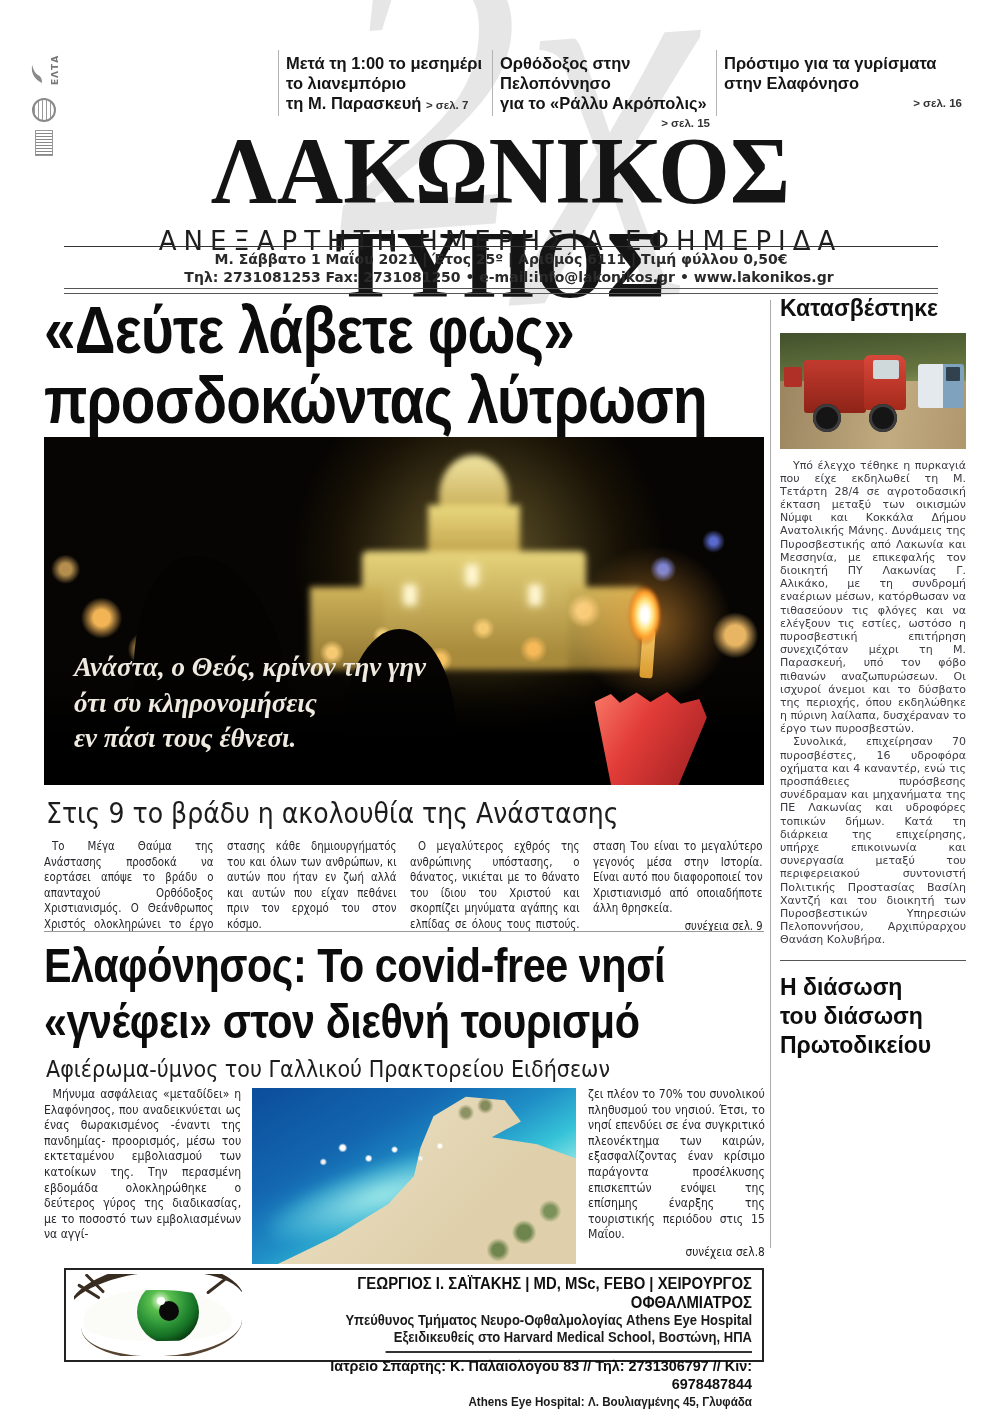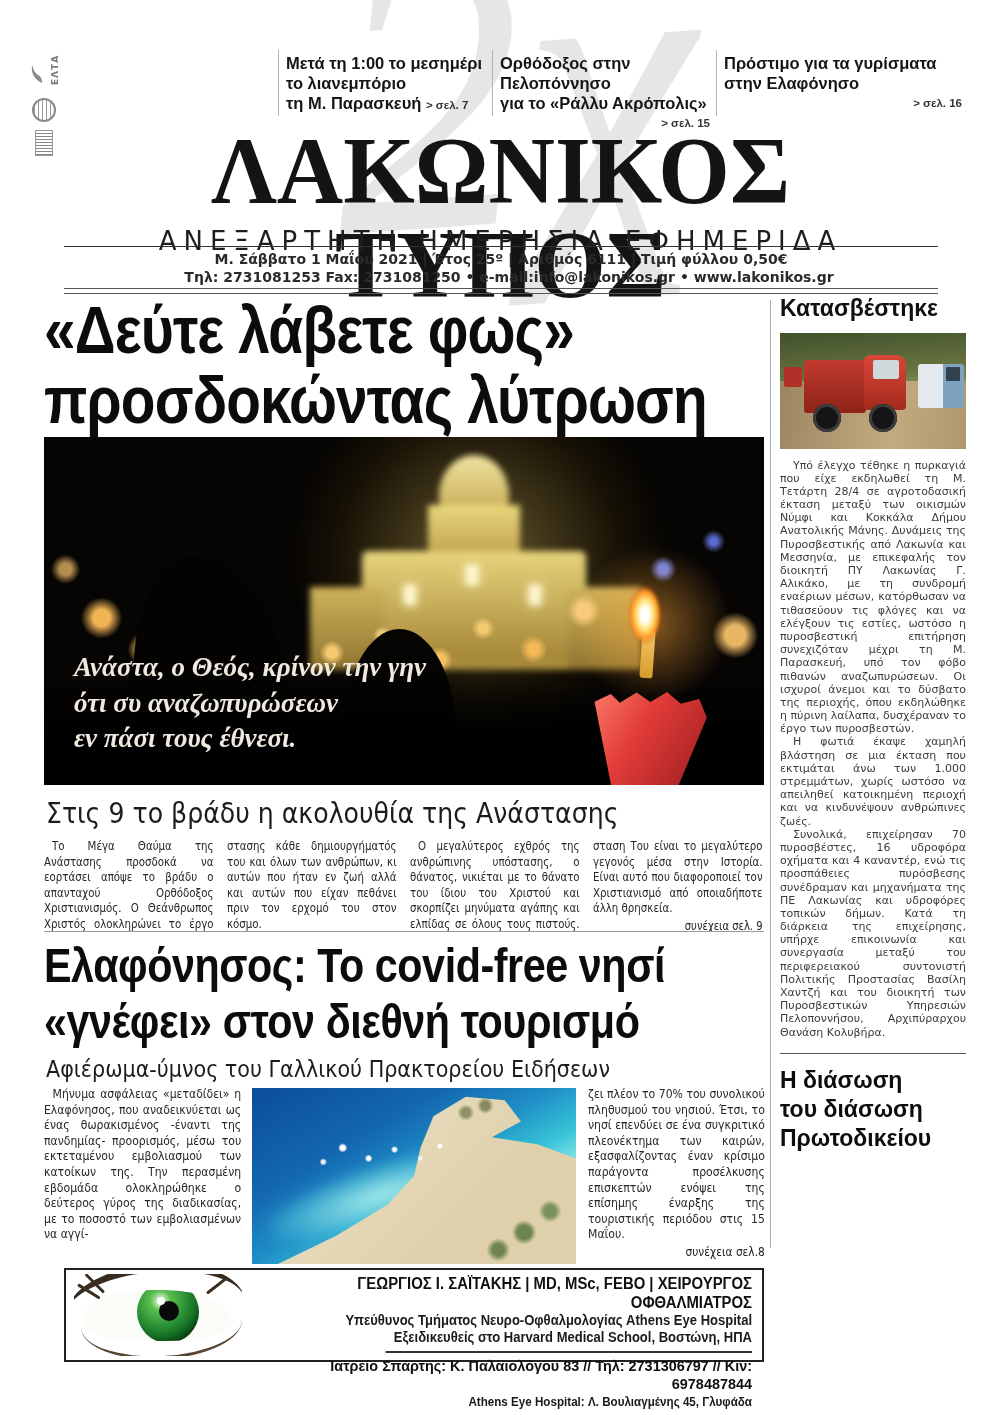--- a/index.html
+++ b/index.html
@@ -250,21 +250,21 @@
     <div class="ph-sil2"></div>
     <div class="ph-silband"></div>
     <div class="cdl">
       <div class="cdl-glow"></div>
       <div class="cdl-cone"></div>
       <div class="cdl-stick"></div>
       <div class="cdl-flame"></div>
     </div>
     <div class="p1-caption">
       <div>Ανάστα, ο Θεός, κρίνον την γην</div>
-      <div>ότι συ αναζωπυρώσεων</div>
+      <div>ότι συ κληρονομήσεις</div>
       <div>εν πάσι τους έθνεσι.</div>
     </div>
   </div>
 
   <div class="subhead1">Στις 9 το βράδυ η ακολουθία της Ανάστασης</div>
 
   <div class="acol indent" style="left:44px;">
     <p>Το Μέγα Θαύμα της Ανάστασης προσδοκά να εορτάσει απόψε το βράδυ ο απανταχού Ορθόδοξος Χριστιανισμός. Ο Θεάνθρωπος Χριστός ολοκληρώνει το έργο της Θείας Οικονομίας, της ανά-</p>
   </div>
   <div class="acol" style="left:227px;">
@@ -338,21 +338,20 @@
       <div class="fp-box"></div>
       <div class="fp-cab"></div>
       <div class="fp-wind"></div>
       <div class="fp-wheel" style="left:18%;top:62%;"></div>
       <div class="fp-wheel" style="left:48%;top:62%;"></div>
       <div class="fp-truck2"></div>
       <div class="fp-win2"></div>
     </div>
     <div class="sb-text">
       <p>Υπό έλεγχο τέθηκε η πυρκαγιά που είχε εκδηλωθεί τη Μ. Τετάρτη 28/4 σε αγροτοδασική έκταση μεταξύ των οικισμών Νύμφι και Κοκκάλα Δήμου Ανατολικής Μάνης. Δυνάμεις της Πυροσβεστικής από Λακωνία και Μεσσηνία, με επικεφαλής τον διοικητή ΠΥ Λακωνίας Γ. Αλικάκο, με τη συνδρομή εναέριων μέσων, κατόρθωσαν να τιθασεύουν τις φλόγες και να ελέγξουν τις εστίες, ωστόσο η πυροσβεστική επιτήρηση συνεχιζόταν μέχρι τη Μ. Παρασκευή, υπό τον φόβο πιθανών αναζωπυρώσεων. Οι ισχυροί άνεμοι και το δύσβατο της περιοχής, όπου εκδηλώθηκε η πύρινη λαίλαπα, δυσχέραναν το έργο των πυροσβεστών.</p>
-      <p>Η φωτιά έκαψε χαμηλή βλάστηση σε μια έκταση που εκτιμάται άνω των 1.000 στρεμμάτων, χωρίς ωστόσο να απειληθεί κατοικημένη περιοχή και να κινδυνέψουν ανθρώπινες ζωές.</p>
       <p>Συνολικά, επιχείρησαν 70 πυροσβέστες, 16 υδροφόρα οχήματα και 4 καναντέρ, ενώ τις προσπάθειες πυρόσβεσης συνέδραμαν και μηχανήματα της ΠΕ Λακωνίας και υδροφόρες τοπικών δήμων. Κατά τη διάρκεια της επιχείρησης, υπήρχε επικοινωνία και συνεργασία μεταξύ του περιφερειακού συντονιστή Πολιτικής Προστασίας Βασίλη Χαντζή και του διοικητή των Πυροσβεστικών Υπηρεσιών Πελοποννήσου, Αρχιπύραρχου Θανάση Κολυβήρα.</p>
     </div>
     <div class="sb-divider"></div>
     <div class="sb-teaser-title">
       <div>Η διάσωση</div>
       <div>του διάσωση</div>
       <div>Πρωτοδικείου</div>
 
     </div>
 

